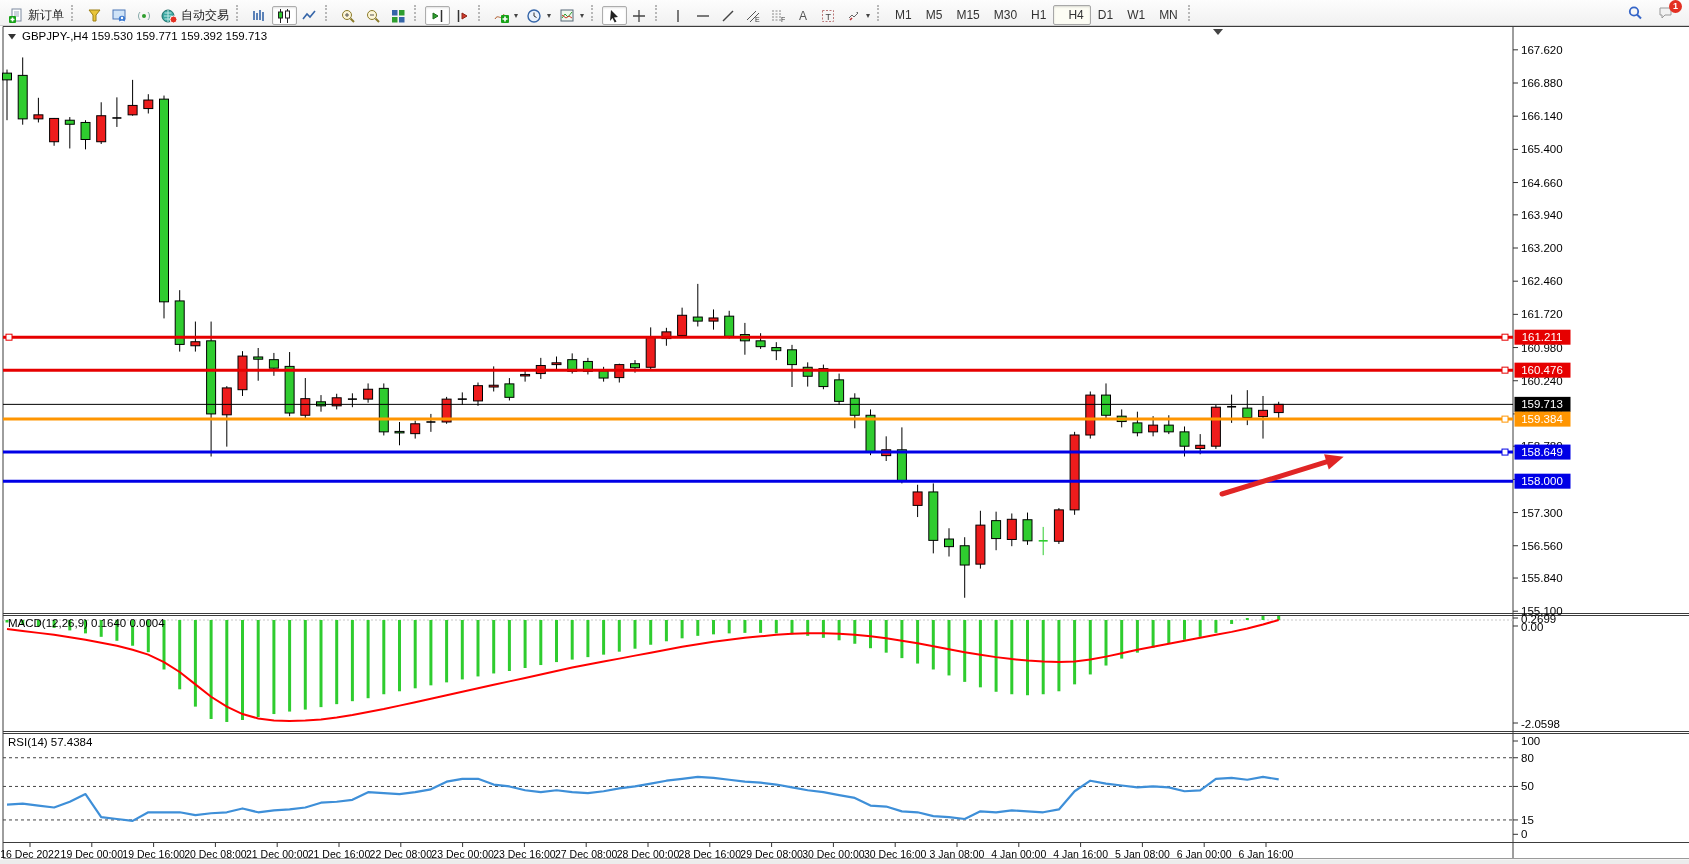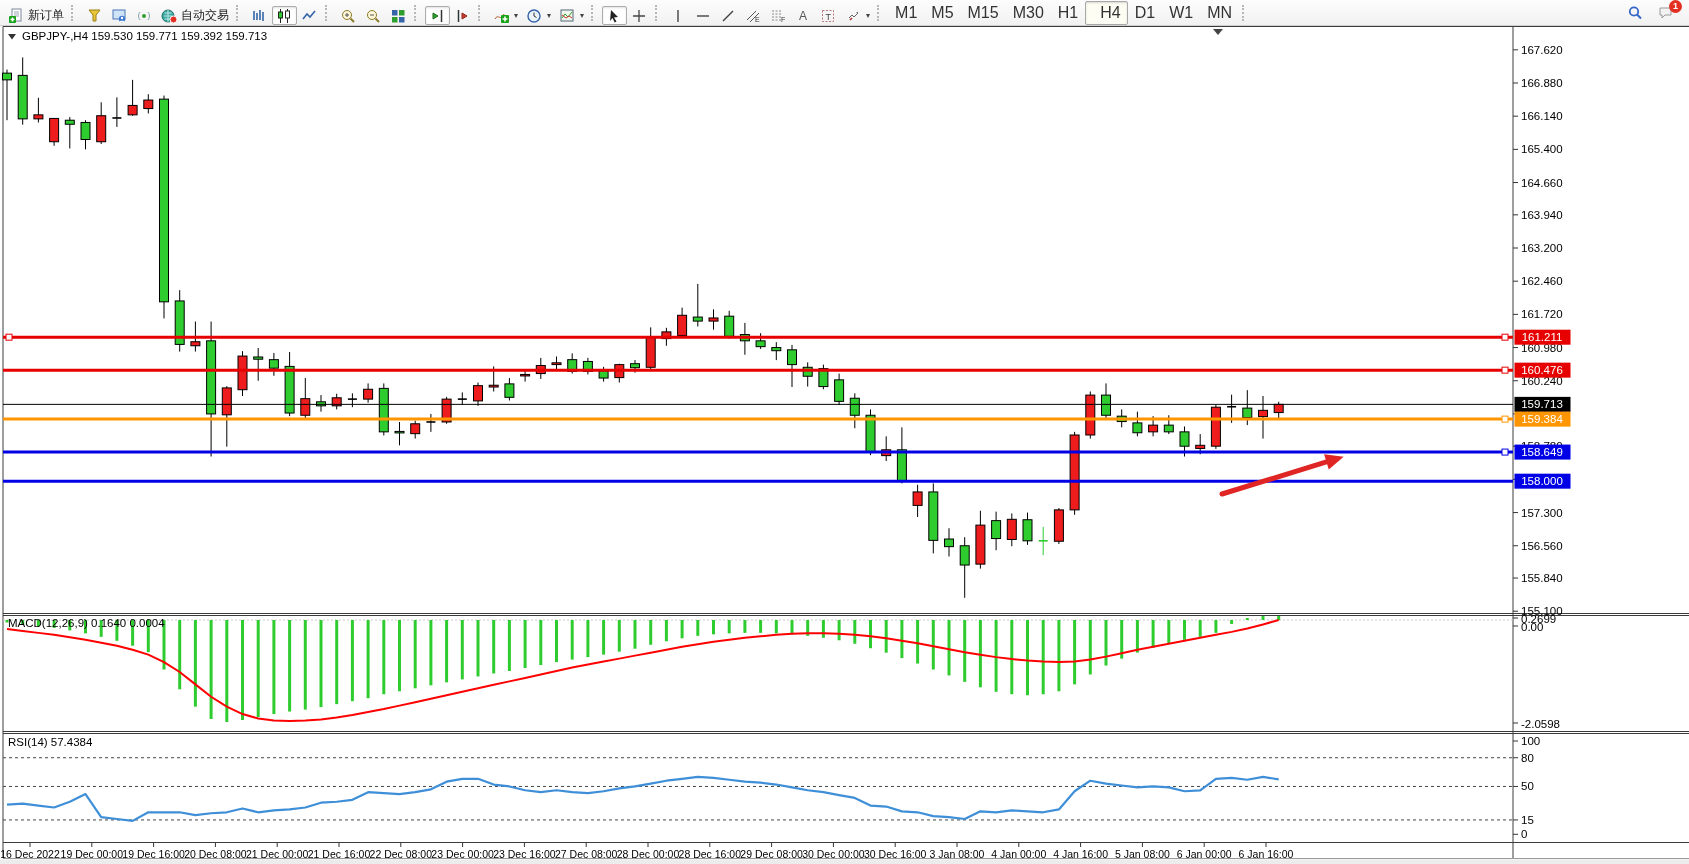--- a/index.html
+++ b/index.html
@@ -7,21 +7,21 @@
   
   .toolbar{height:25px;background:linear-gradient(#fdfdfd,#f1f1f1);border-bottom:1px solid #cfcfcf;
            display:flex;align-items:center;padding:0 2px;font-size:12px;color:#222;position:relative;z-index:5;}
   .tb-group{display:flex;align-items:flex-end;height:25px;padding:0 2px;}
   .grip{width:4px;height:16px;border-left:2px dotted #b8b8b8;margin:0 3px 0 1px;}
   .tb-btn{display:flex;align-items:center;gap:3px;padding:1px 3px;border:1px solid transparent;
           border-radius:2px;height:19px;box-sizing:border-box;cursor:default;}
   .tb-btn.selected{background:#fff;border-color:#adadad;box-shadow:inset 0 1px 2px rgba(0,0,0,.12);}
   .tb-btn svg{display:block;}
   .tb-caret{font-size:8px;color:#444;margin-left:1px;}
-  .tf-btn{padding:2px 6px;font-size:16px;color:#333;border:1px solid transparent;border-radius:2px;}
+  .tf-btn{padding:2px 6px;font-size:12px;color:#333;border:1px solid transparent;border-radius:2px;}
   .tf-btn.selected{background:#fdfdf4;border-color:#a8a8a8;box-shadow:inset 0 1px 2px rgba(0,0,0,.15);padding-left:14px;}
   .tb-right{margin-left:auto;display:flex;align-items:center;gap:6px;padding-right:8px;}
   .badge{position:absolute;top:-5px;right:-7px;background:#e33022;color:#fff;border-radius:50%;
          width:13px;height:13px;font-size:9px;display:flex;align-items:center;justify-content:center;font-weight:bold;}
   .tb-iconwrap{position:relative;}
   .tb-label{white-space:nowrap;}
   
   #chartwrap{position:relative;width:1689px;height:838px;}
   svg text{font-family:"Liberation Sans",sans-serif;}
 </style>

